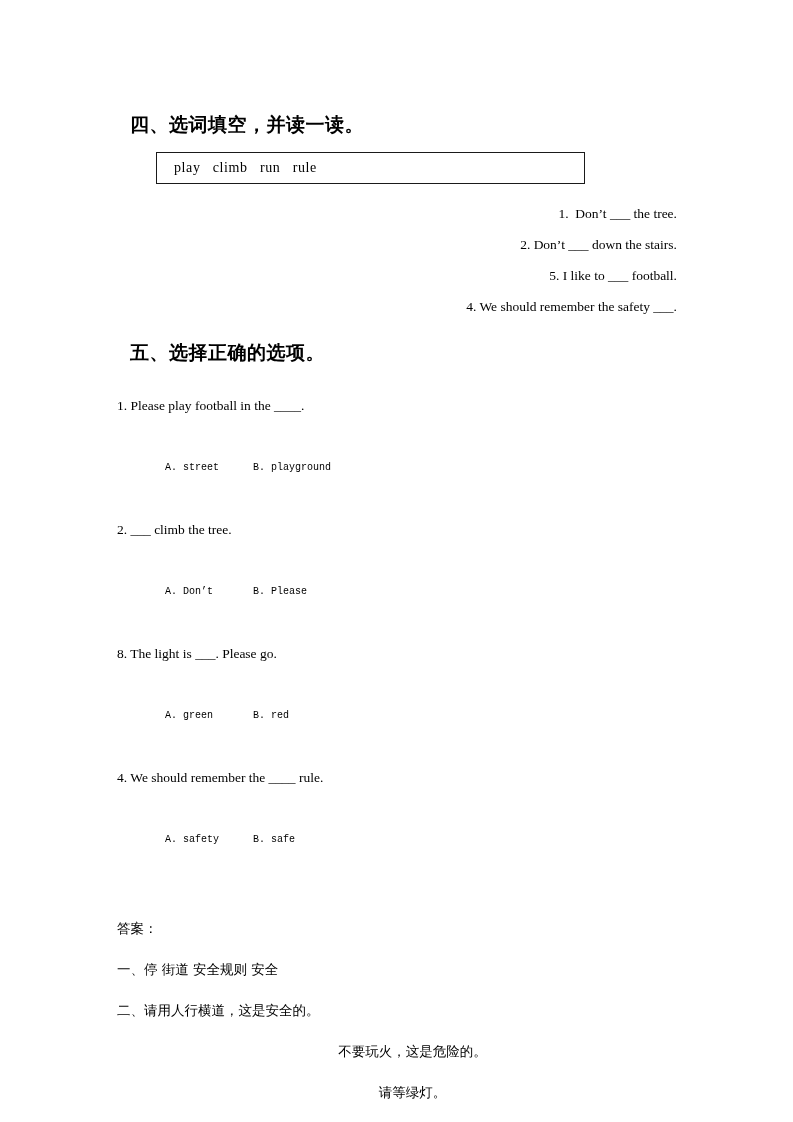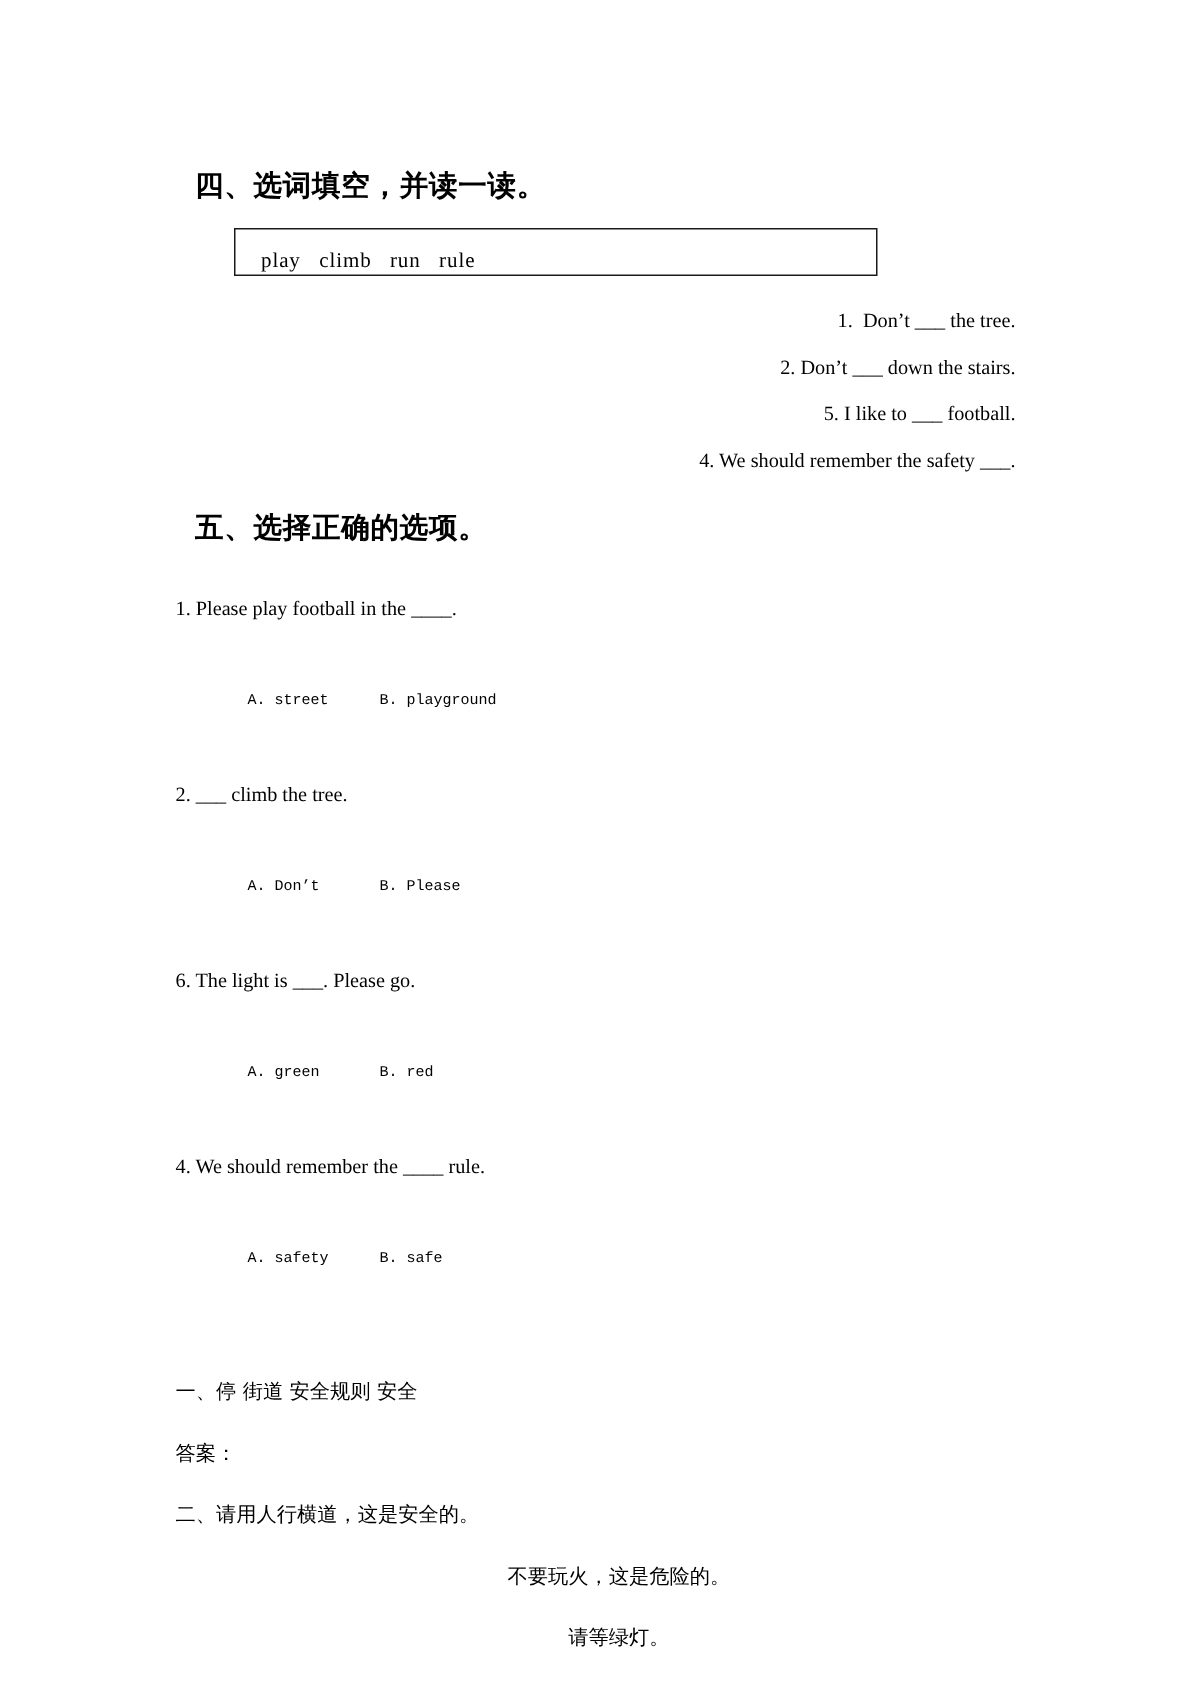--- a/index.html
+++ b/index.html
@@ -37,21 +37,21 @@
 
   
   .wordbank {
     box-sizing: border-box;
     margin-left: 39px;
     margin-top: 16px;
     width: 429px;
     height: 32px;
     border: 1px solid #1a1a1a;
     display: flex;
-    align-items: flex-end;
+    align-items: center;
     padding-left: 17px;
   }
   .wordbank-words {
     font-family: "Liberation Serif", "DejaVu Serif", serif;
     font-size: 14px;
     letter-spacing: 0.6px;
     white-space: pre;
   }
 
   
@@ -120,36 +120,36 @@
       <div class="qline">1. Please play football in the ____.</div>
       <div class="optline">
         <span class="opt-a">A. street</span><span>B. playground</span>
       </div>
 
       <div class="qline">2. ___ climb the tree.</div>
       <div class="optline">
         <span class="opt-a">A. Don’t</span><span>B. Please</span>
       </div>
 
-      <div class="qline">6. The light is ___. Please go.</div>
+      <div class="qline">8. The light is ___. Please go.</div>
       <div class="optline">
         <span class="opt-a">A. green</span><span>B. red</span>
       </div>
 
       <div class="qline">4. We should remember the ____ rule.</div>
       <div class="optline">
         <span class="opt-a">A. safety</span><span>B. safe</span>
       </div>
     </div>
 
     <div class="answers">
 
+      <div class="ans-line">答案：</div>
+
       <div class="ans-line">一、停 街道 安全规则 安全</div>
-
-      <div class="ans-line">答案：</div>
 
       <div class="ans-line">二、请用人行横道，这是安全的。</div>
 
       <div class="ans-cjk-sub">不要玩火，这是危险的。</div>
       <div class="ans-cjk-sub">请等绿灯。</div>
       <div class="ans-cjk-sub">我们应该记住安全规则。</div>
 
     </div>
   </div>
 </div>

